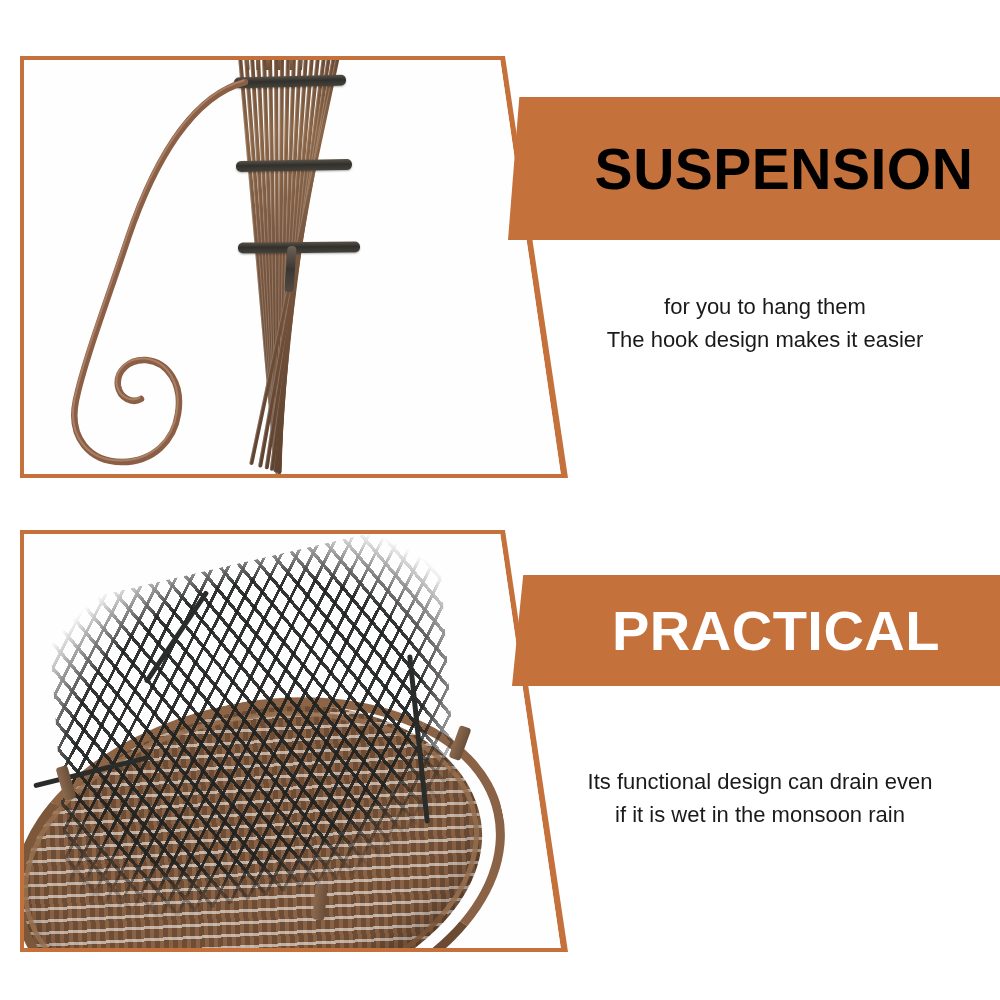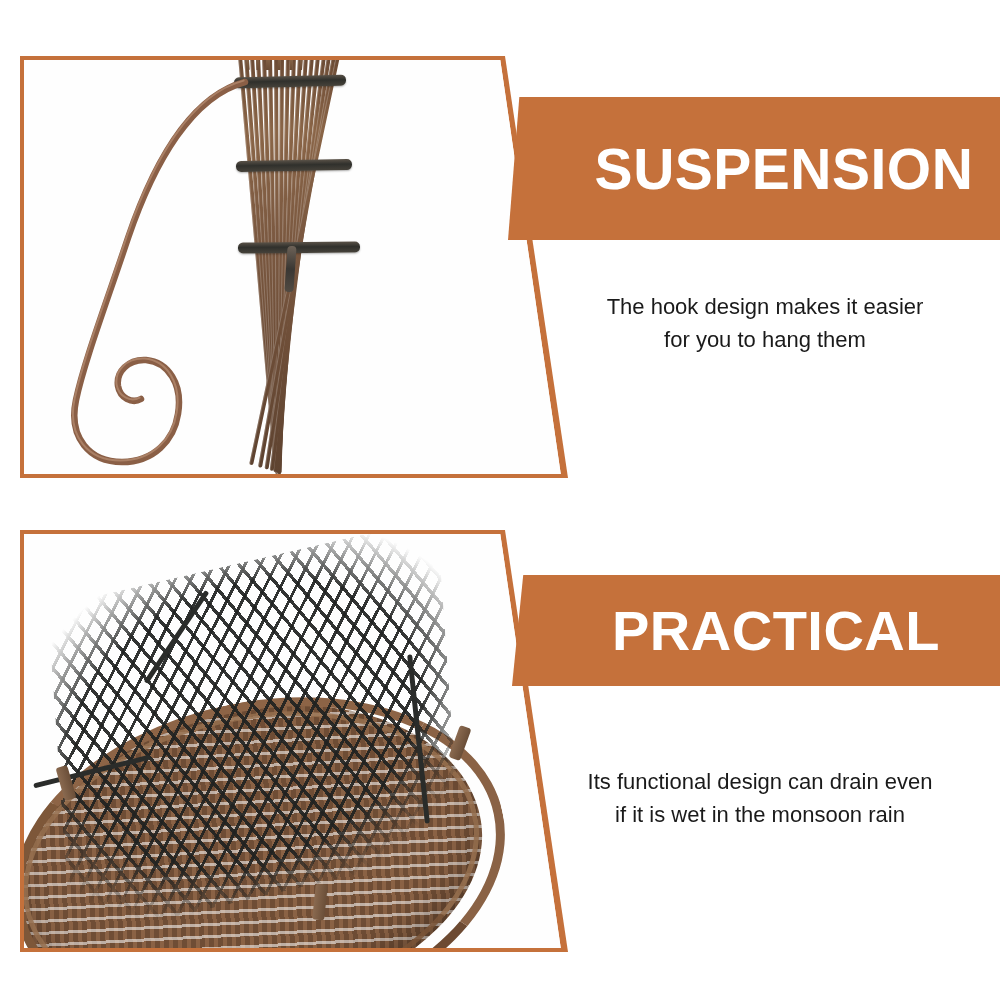--- a/index.html
+++ b/index.html
@@ -296,26 +296,26 @@
                        C 141 314, 126 292, 104 290 C 86 289, 74 302, 76 316
                        C 78 328, 90 334, 99 329" stroke="#c49a80" stroke-width="2" stroke-linecap="round" fill="none" opacity="0.55" transform="translate(-1.4,-1.4)"></path>
             </svg>
           </div>
 
         </div>
       </div>
     </div>
 
     <div class="label-band" id="band-suspension" style="background: rgb(197, 113, 59);">
-      <div class="band-title" style="color: #ffffff;">SUSPENSION</div>
+      <div class="band-title" style="color: #000000;">SUSPENSION</div>
     </div>
 
     <div class="caption" id="caption-suspension" style="color: rgb(26, 26, 26);">
+      <span class="caption-line">for you to hang them</span>
       <span class="caption-line">The hook design makes it easier</span>
-      <span class="caption-line">for you to hang them</span>
     </div>
 
   </section>
 
   <section class="panel" id="panel-practical">
 
     <div class="photo-frame" id="frame-practical" style="background: rgb(197, 113, 59);">
       <div class="photo-frame-inner">
         <div class="photo">
           <div class="basket-wrap">

